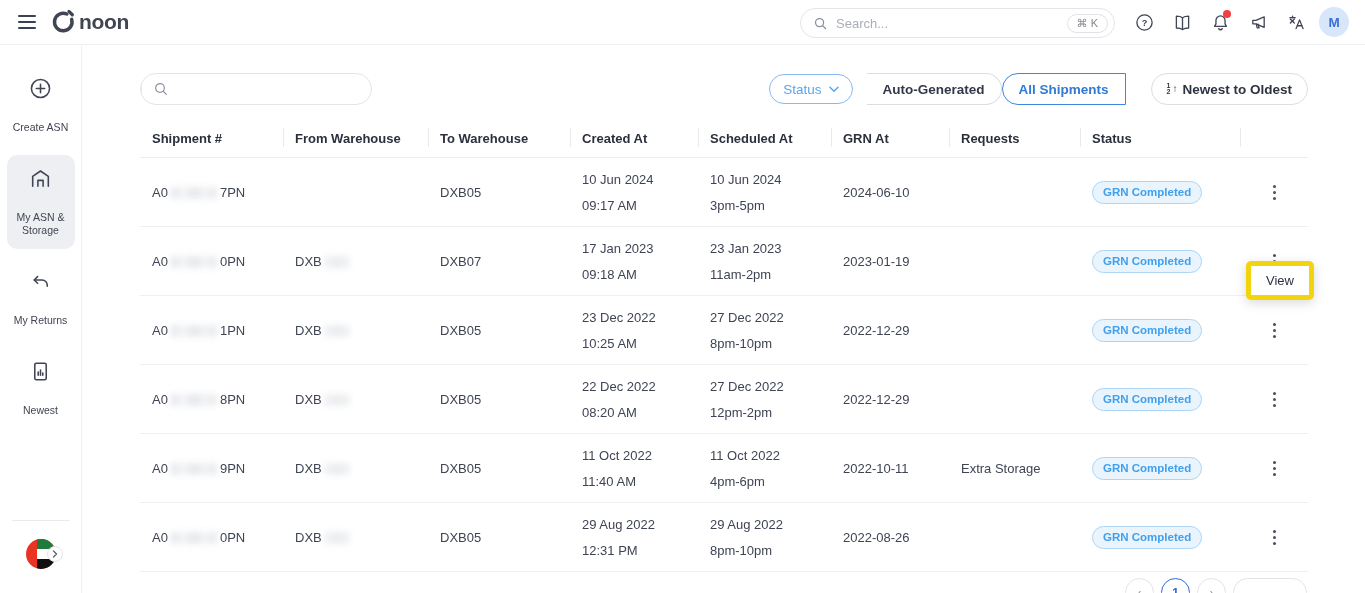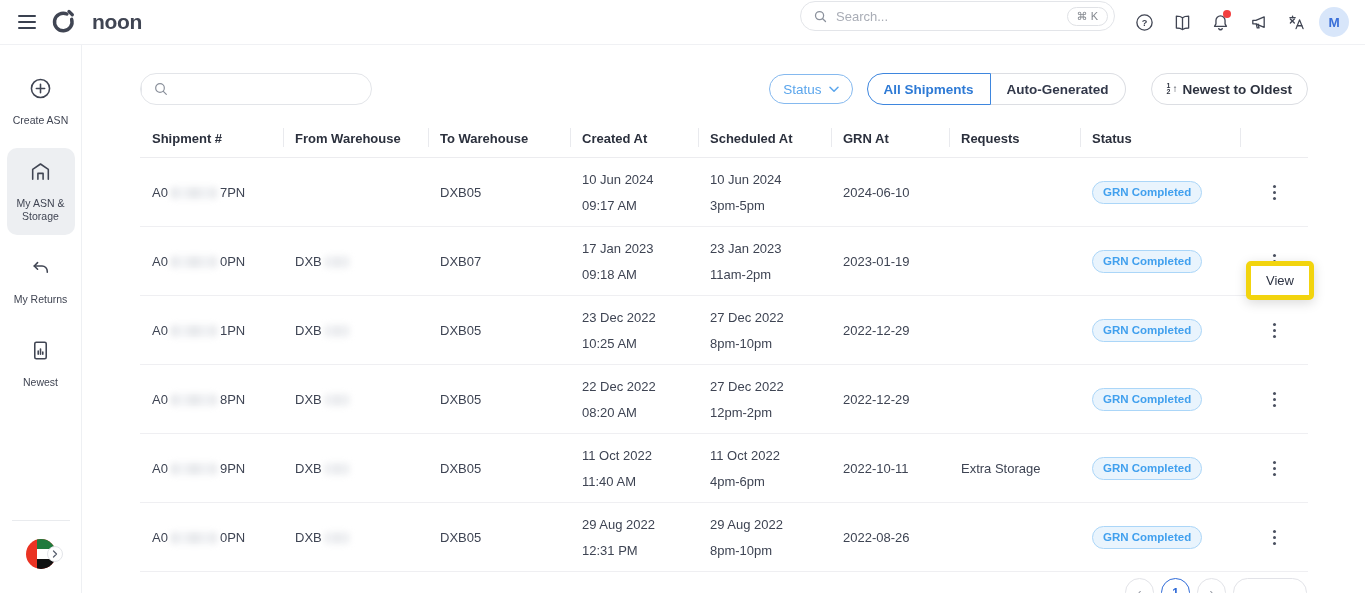--- a/index.html
+++ b/index.html
@@ -5,24 +5,24 @@
   * { margin:0; padding:0; box-sizing:border-box; }
   html,body { width:1365px; height:593px; overflow:hidden; background:#fff;
     font-family:"Liberation Sans", sans-serif; color:#404553; }
 
   
   .topbar { position:relative; height:45px; display:flex; align-items:center;
     padding:0 16px 0 14px; border-bottom:1px solid #f0f1f4; background:#fff; }
   .hamburger { width:18px; height:14px; display:flex; flex-direction:column;
     justify-content:space-between; cursor:pointer; margin-left:4px; }
   .hamburger span { display:block; height:2px; border-radius:1px; background:#3a4150; }
-  .logo { display:flex; align-items:center; gap:16px; margin-left:14px; }
+  .logo { display:flex; align-items:center; gap:3px; margin-left:14px; }
   .logo-text { font-size:21px; font-weight:700; color:#404553; letter-spacing:-0.3px; }
 
-  .top-search { position:absolute; left:800px; top:1px; width:315px; height:30px;
+  .top-search { position:absolute; left:800px; top:8px; width:315px; height:30px;
     border:1px solid #e3e5e9; border-radius:15px; display:flex; align-items:center;
     padding:0 6px 0 12px; background:#fff; }
   .top-search input { flex:1; border:none; outline:none; font-size:13px; color:#404553;
     font-family:inherit; background:transparent; }
   .top-search input::placeholder { color:#a9adb6; }
   .kbd-badge { border:1px solid #e0e2e6; border-radius:11px; padding:2px 9px;
     font-size:11px; color:#84888f; white-space:nowrap; }
 
   .top-icons { margin-left:auto; display:flex; align-items:center; gap:8px; }
   .icon-btn { position:relative; width:30px; height:30px; border-radius:50%;
@@ -32,21 +32,21 @@
     border-radius:50%; background:#f23f3f; }
   .avatar { width:30px; height:30px; border-radius:50%; background:#d8e6fa;
     color:#3a6fd8; font-size:13.5px; font-weight:700; display:grid; place-items:center;
     cursor:pointer; }
 
   
   .sidebar { position:absolute; left:0; top:45px; bottom:0; width:82px;
     border-right:1px solid #eef0f3; background:#fff; display:flex;
     flex-direction:column; align-items:center; padding:20px 0 12px; }
   .side-item { width:68px; display:flex; flex-direction:column; align-items:center;
-    gap:13px; padding:11px 3px; border-radius:10px; margin-bottom:9px; cursor:pointer; }
+    gap:20px; padding:11px 3px; border-radius:10px; margin-bottom:9px; cursor:pointer; }
   .side-item.active { background:#edeff2; }
   .side-item .lbl { font-size:10.5px; line-height:1.3; text-align:center; color:#404553; }
   .side-item svg { display:block; }
   .side-divider { width:58px; height:1px; background:#e9ebee; margin-top:auto; margin-bottom:18px; }
   .flag-wrap { position:relative; width:30px; height:30px; margin-bottom:12px; cursor:pointer; }
   .flag-expand { position:absolute; right:-7px; top:7px; width:16px; height:16px;
     border-radius:50%; background:#fff; border:1px solid #e3e5e9; display:grid;
     place-items:center; }
 
   
@@ -252,22 +252,22 @@
 
     <div class="filter-right">
       <div class="status-pill">
         <span>Status</span>
         <svg width="10" height="7" viewBox="0 0 10 7">
           <path d="M1 1.3 L5 5.3 L9 1.3" fill="none" stroke="#5aa5ec" stroke-width="1.5" stroke-linecap="round" stroke-linejoin="round"></path>
         </svg>
       </div>
 
       <div class="segmented">
+        <div class="seg seg-auto">Auto-Generated</div>
         <div class="seg seg-all">All Shipments</div>
-        <div class="seg seg-auto">Auto-Generated</div>
       </div>
 
       <div class="sort-pill">
         <span class="sort-nums">
           <span>1</span>
           <span>2</span>
         </span>
         <span class="sort-arrow">↑</span>
         <span>Newest to Oldest</span>
       </div>

